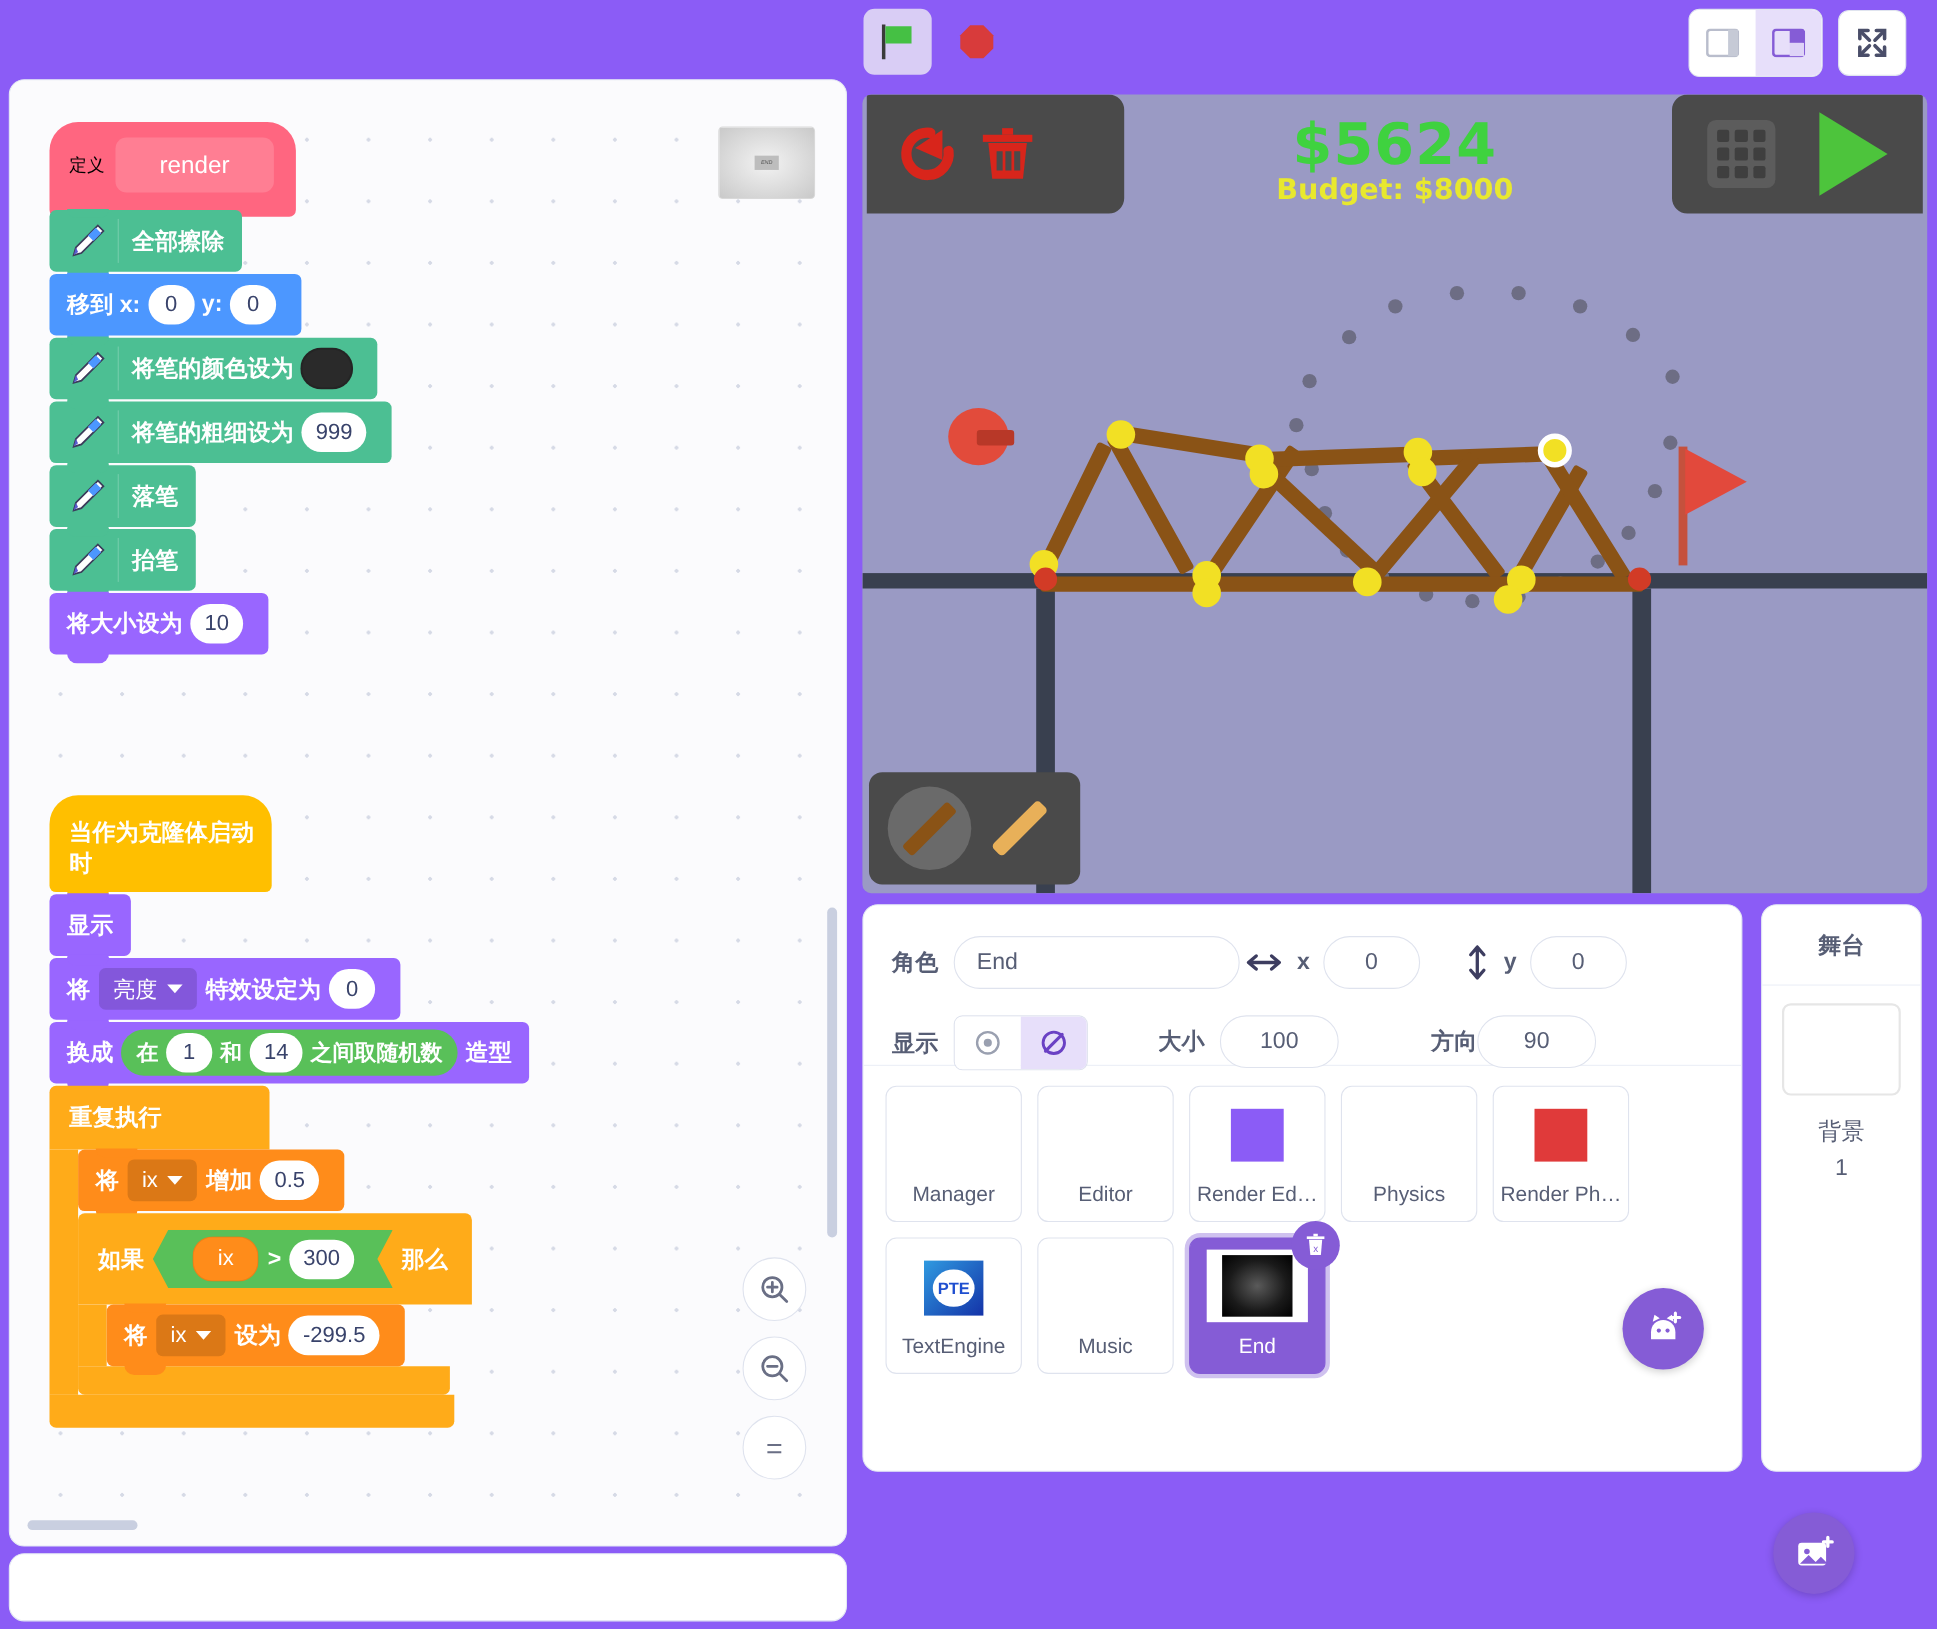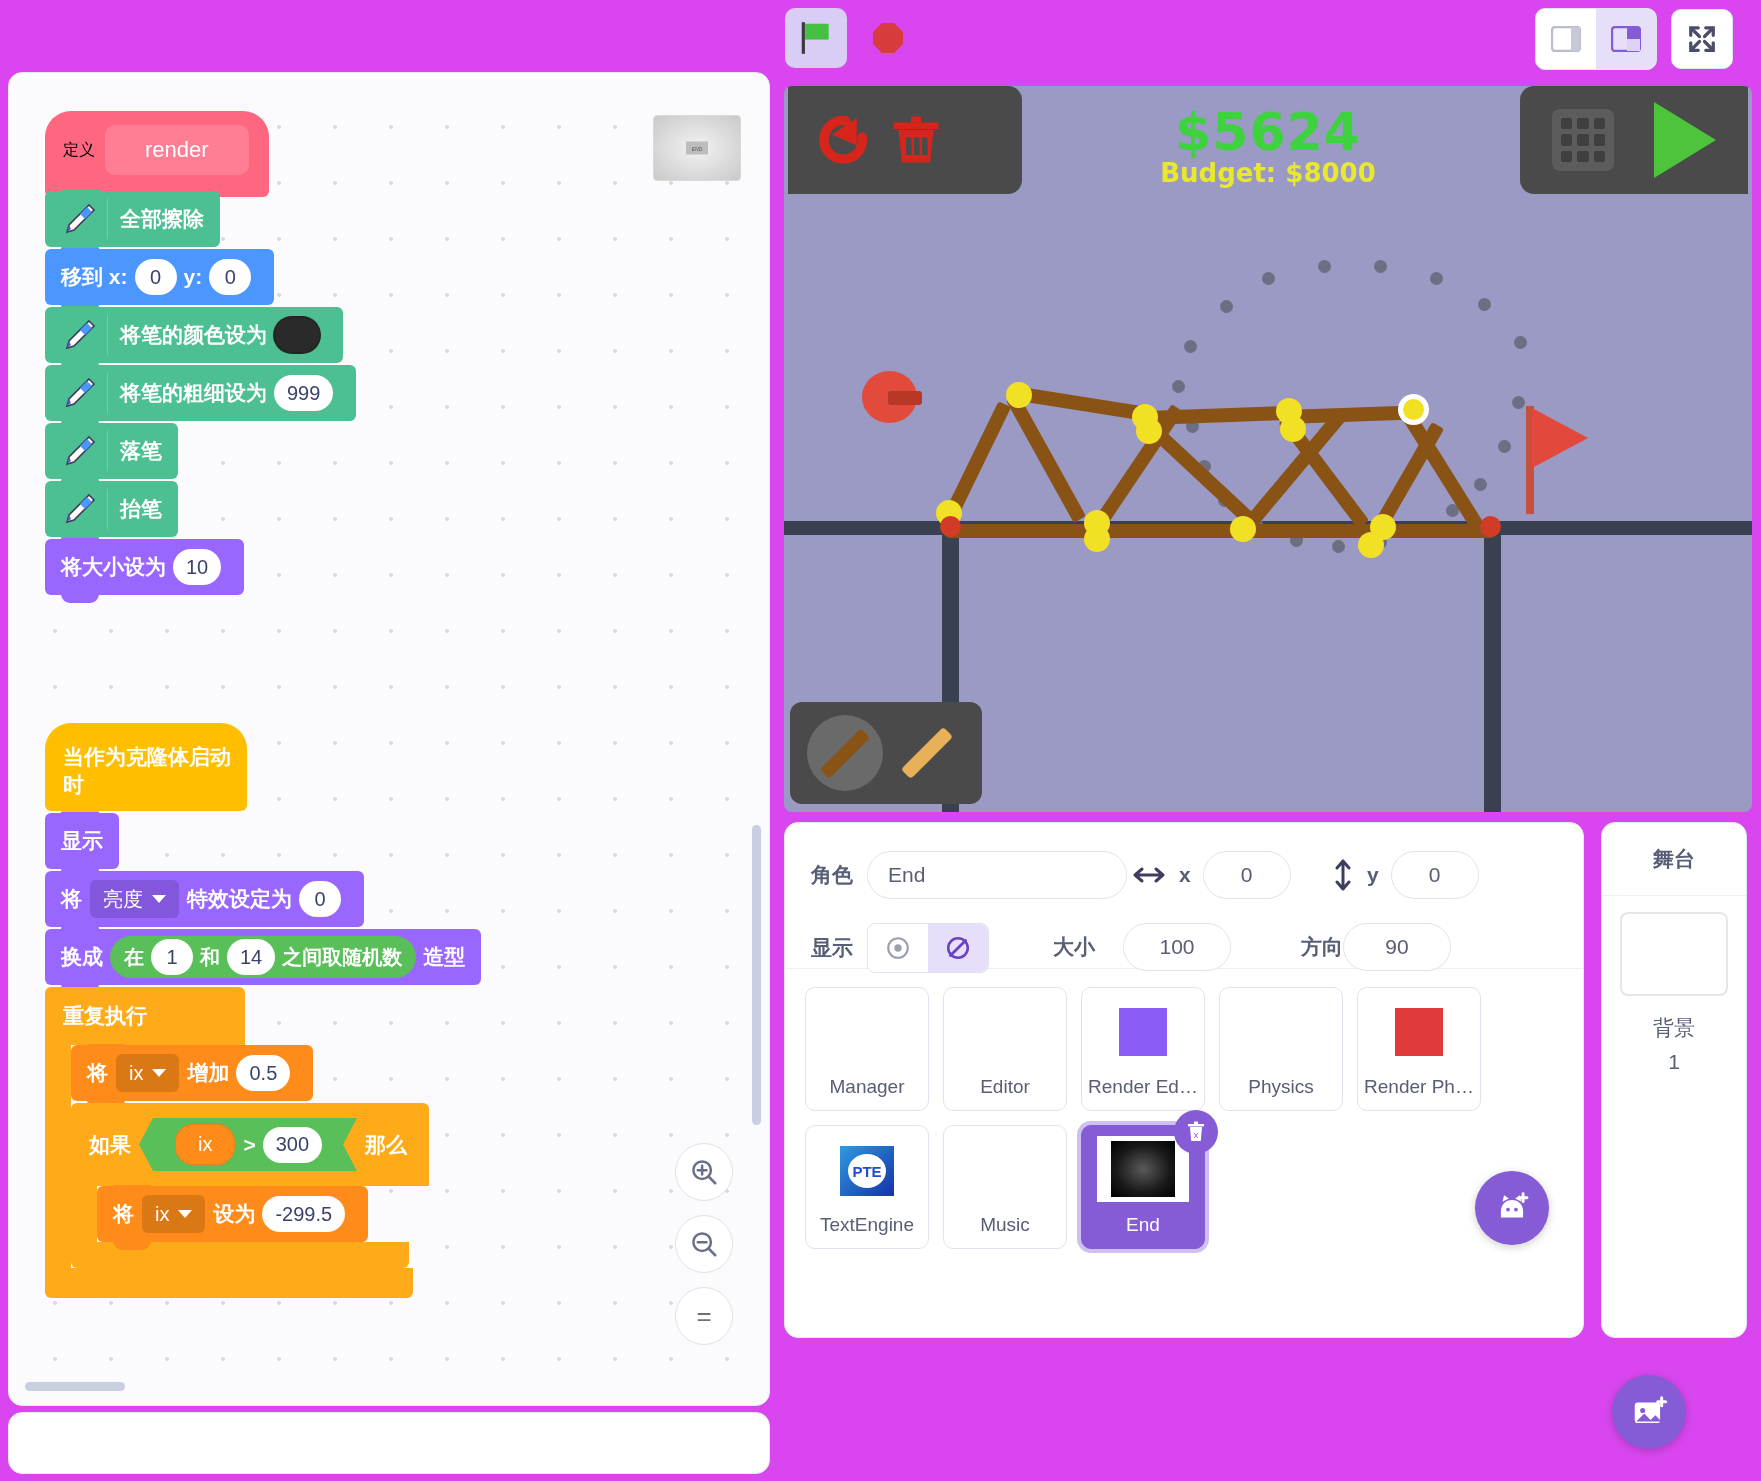--- a/index.html
+++ b/index.html
@@ -2,21 +2,21 @@
 <html><head>
 <meta charset="utf-8">
 <style>
   * { box-sizing: border-box; margin: 0; padding: 0; }
   html, body {
     width: 1761px; height: 1481px;
     background: #e8f0fe;
     font-family: "Liberation Sans", sans-serif;
     overflow: hidden;
   }
-  #app { position: relative; width: 1761px; height: 1481px; background: #d946ef; }
+  #app { position: relative; width: 1761px; height: 1481px; background: #8b5cf6; }
 
   
   .topbar { position: absolute; left: 0; top: 0; width: 1761px; height: 78px; }
   .greenflag-group {
     position: absolute; left: 785px; top: 8px;
     display: flex; align-items: center; gap: 10px;
   }
   .gf-btn {
     width: 62px; height: 60px; border-radius: 10px;
     display: flex; align-items: center; justify-content: center;
@@ -685,21 +685,21 @@
             </svg>
           </span>
           <span class="tog on">
             <svg width="26" height="26" viewBox="0 0 24 24">
               <circle cx="12" cy="12" r="9" fill="none" stroke="#6a41c4" stroke-width="2.4"></circle>
               <path d="M5 19L19 5" stroke="#6a41c4" stroke-width="2.6" stroke-linecap="round"></path>
             </svg>
           </span>
         </span>
       </div>
-      <div class="sp-row" style="left:268px; top:100px; gap:28px;">
+      <div class="sp-row" style="left:268px; top:100px; gap:14px;">
         <span class="sp-lbl-sm">大小</span>
         <span class="tf num2">100</span>
       </div>
       <div class="sp-row" style="left:516px; top:100px; ">
         <span class="sp-lbl-sm">方向</span>
         <span class="tf num2">90</span>
       </div>
     </div>
 
     <div class="sp-list">

